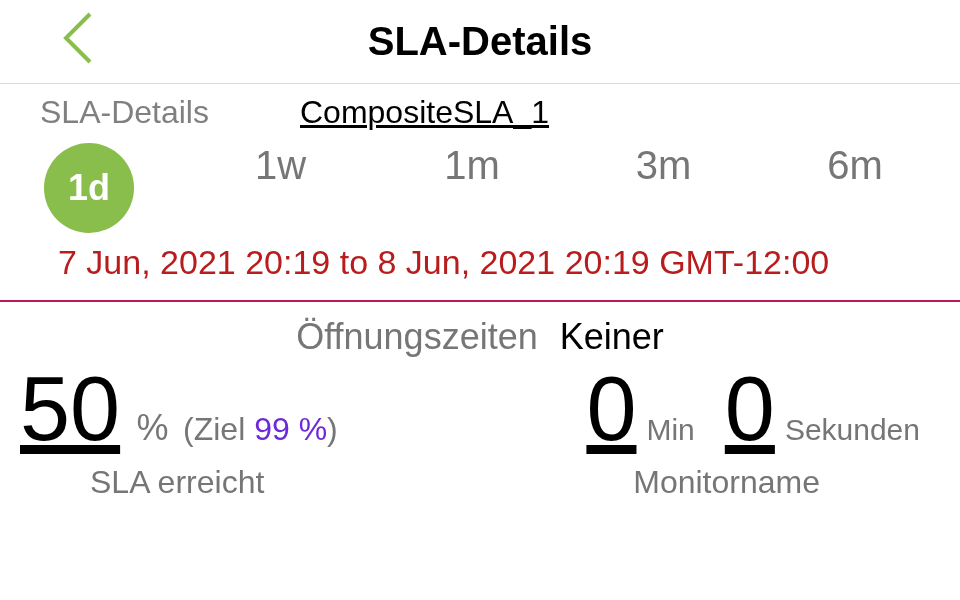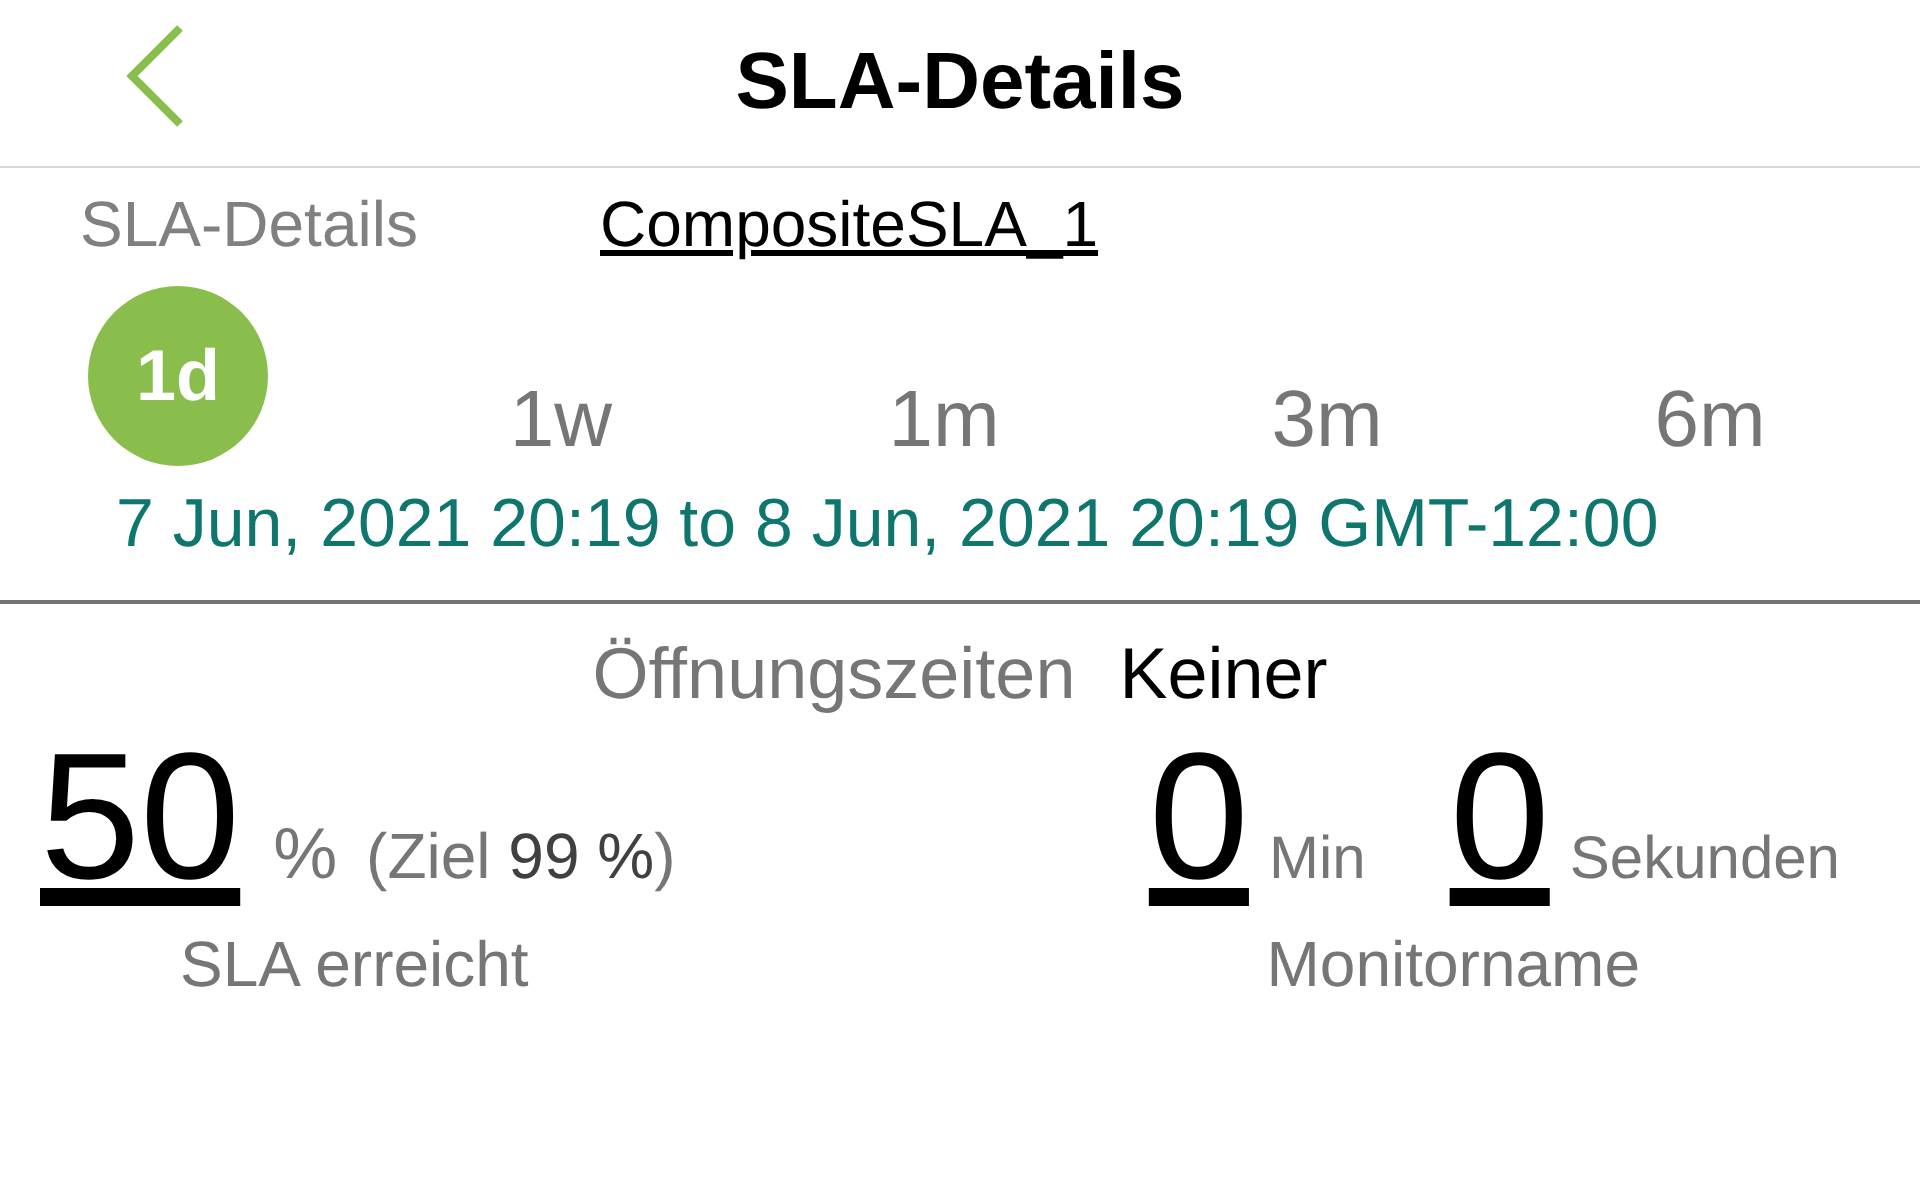--- a/index.html
+++ b/index.html
@@ -52,21 +52,21 @@
       width: 300px;
       padding-left: 40px;
     }
     .detail-value {
       color: #000;
       font-size: 32px;
       text-decoration: underline;
     }
     .tabs-row {
       display: flex;
-      align-items: flex-end;
+      align-items: flex-start;
       justify-content: space-between;
       padding: 8px 60px 0 44px;
     }
     .tab {
       color: #767676;
       font-size: 40px;
       cursor: pointer;
       width: 90px;
       text-align: center;
     }
@@ -77,24 +77,24 @@
       background: #89bd4c;
       color: #fff;
       font-size: 36px;
       font-weight: 700;
       display: flex;
       align-items: center;
       justify-content: center;
       cursor: pointer;
     }
     .timerange {
-      color: #0f766e;
+      color: #b91c1c;
       font-size: 34px;
       padding: 10px 2px 18px 58px;
-      border-bottom: 2px solid #737373;
+      border-bottom: 2px solid #be185d;
     }
     .hours-row {
       display: flex;
       align-items: baseline;
       justify-content: center;
       gap: 22px;
       padding: 14px 0 6px 0;
     }
     .hours-label {
       color: #767676;
@@ -130,21 +130,21 @@
       font-size: 36px;
       color: #767676;
       margin-left: 12px;
       margin-right: 10px;
     }
     .goal-wrap {
       font-size: 32px;
       color: #767676;
     }
     .goal-val {
-      color: #404040;
+      color: #6d28d9;
     }
     .sub-label {
       color: #767676;
       font-size: 32px;
       margin-top: 10px;
     }
     .sub-label-left {
       padding-left: 70px;
     }
     .sub-label-right {
@@ -152,21 +152,21 @@
       padding-right: 100px;
     }
     .downtime-group {
       display: flex;
       align-items: baseline;
       gap: 10px;
     }
     .unit-small {
       font-size: 30px;
       color: #767676;
-      margin-right: 32px;
+      margin-right: 20px;
     }
     .stats-labels-row {
       display: flex;
       padding: 0 20px;
       align-items: center;
     }
   </style>
 </head>
 <body>
 

